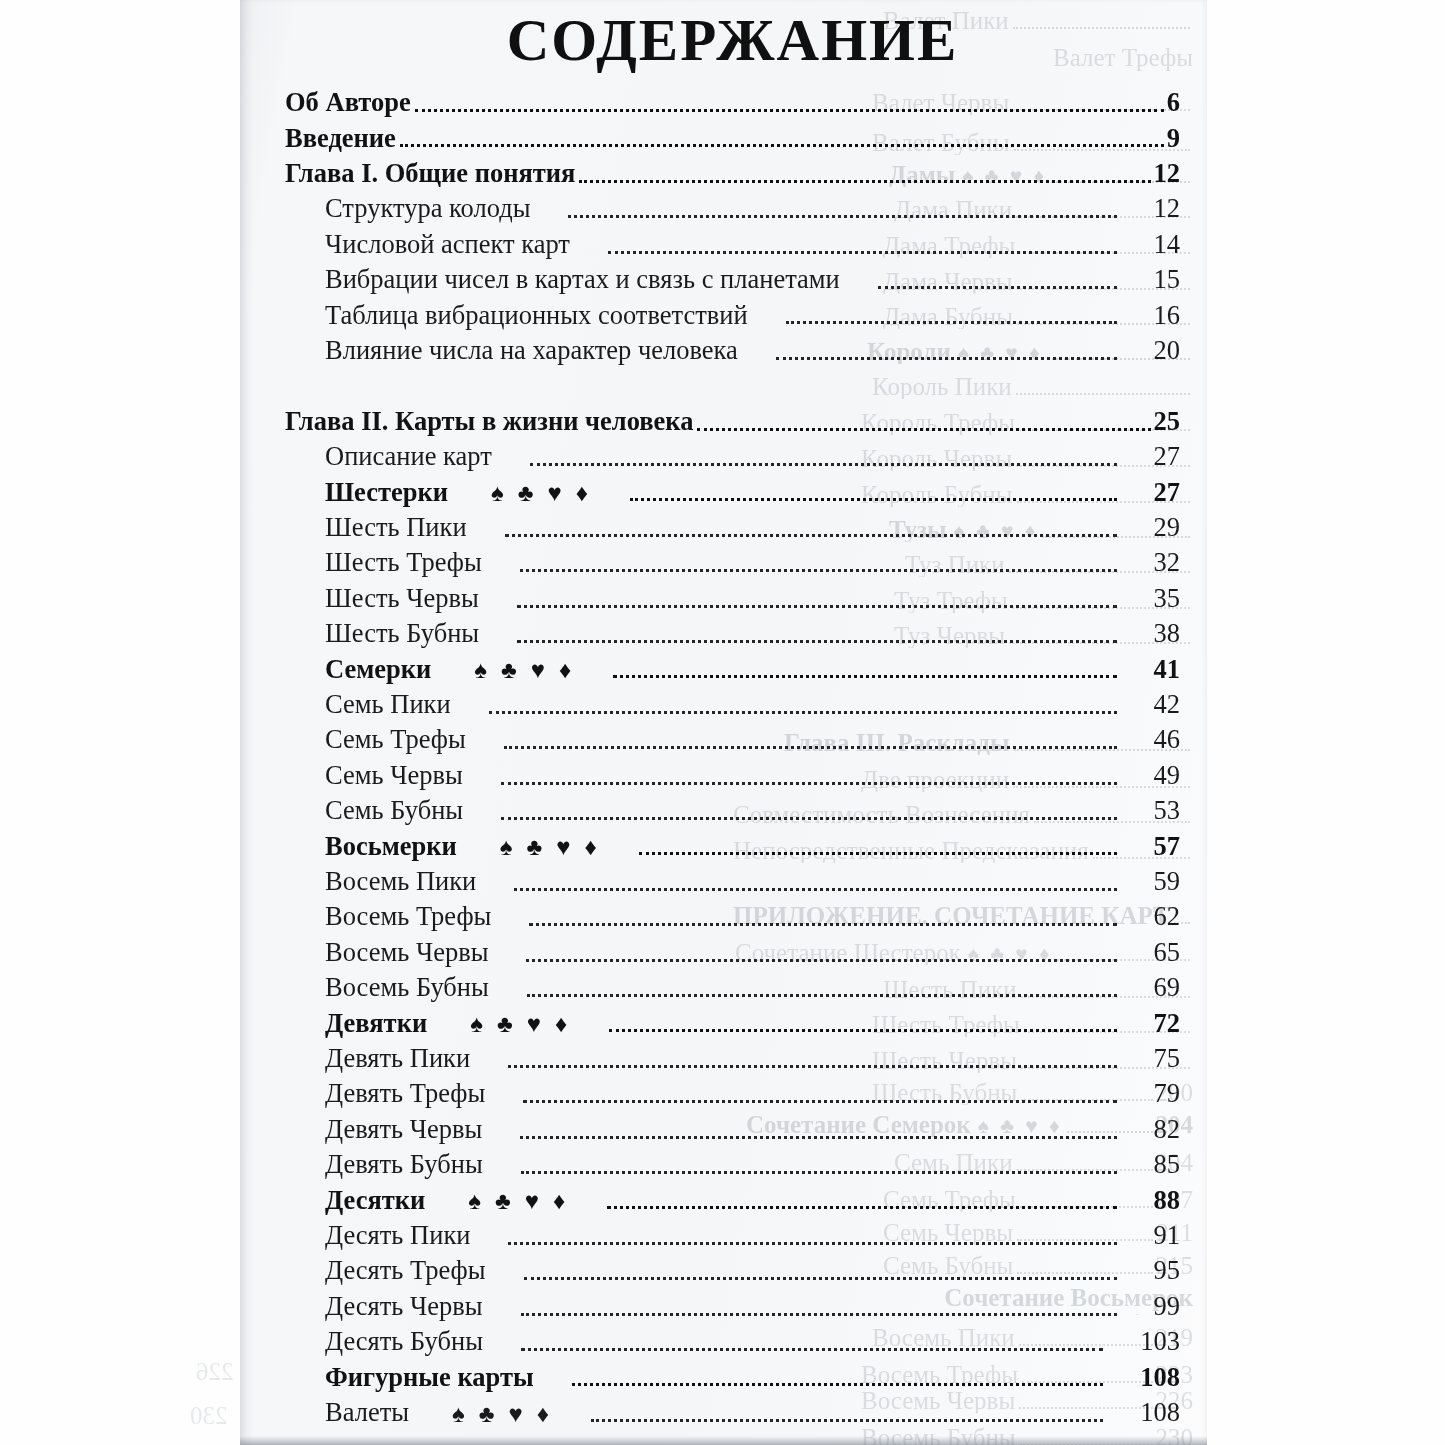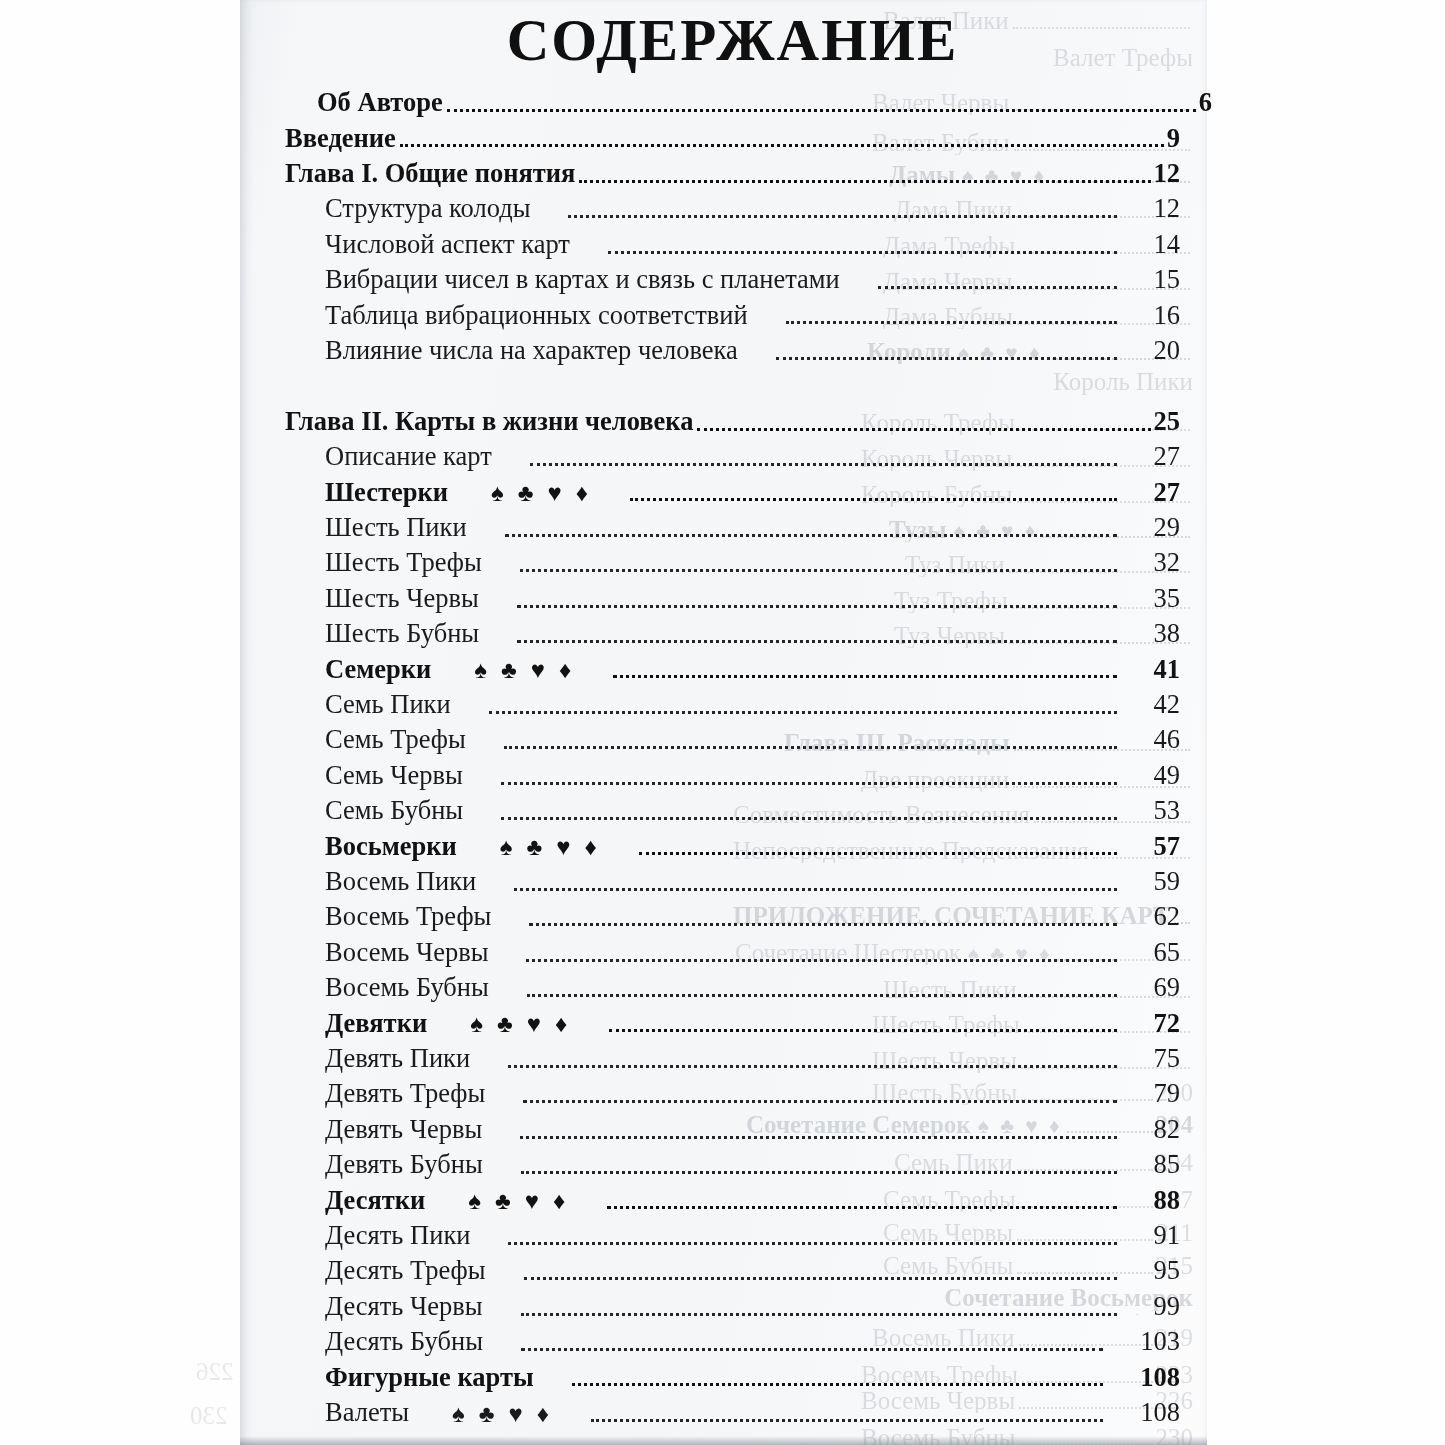--- a/index.html
+++ b/index.html
@@ -94,21 +94,21 @@
       </div>
       <div class="growl" style="top: 299px; width: 310px;">
         <span class="lbl">Дама Бубны</span>
         <span class="leader"></span>
       </div>
       <div class="growl gbold" style="top: 334px; width: 326px;">
         <span class="lbl">Короли</span>
         <span class="suits">♠ ♣ ♥ ♦</span>
         <span class="leader"></span>
       </div>
-      <div class="growl" style="top: 369px; width: 321px; flex-direction: column;">
+      <div class="growl" style="top: 369px; width: 321px;">
         <span class="lbl">Король Пики</span>
         <span class="leader"></span>
       </div>
       <div class="growl" style="top: 405px; width: 332px;">
         <span class="lbl">Король Трефы</span>
         <span class="leader"></span>
       </div>
       <div class="growl" style="top: 441px; width: 332px;">
         <span class="lbl">Король Червы</span>
         <span class="leader"></span>
@@ -225,21 +225,21 @@
       </div>
       <div class="growl" style="top: 1420px; width: 332px;">
         <span class="lbl">Восемь Бубны</span>
         <span class="leader"></span>
         <span class="pg">230</span>
       </div>
     </div>
   <div class="content">
     <h1 class="title">СОДЕРЖАНИЕ</h1>
     <div id="toc-rows">
-        <div class="row lvl0 bold" style="top: 83px; margin-left: 32px;">
+        <div class="row lvl0 bold" style="top: 83px;">
           <span class="lbl">Об Авторе</span>
           <span class="leader"></span>
           <span class="pg">6</span>
         </div>
         <div class="row lvl0 bold" style="top: 118.4px;">
           <span class="lbl">Введение</span>
           <span class="leader"></span>
           <span class="pg">9</span>
         </div>
         <div class="row lvl0 bold" style="top: 153.8px;">

